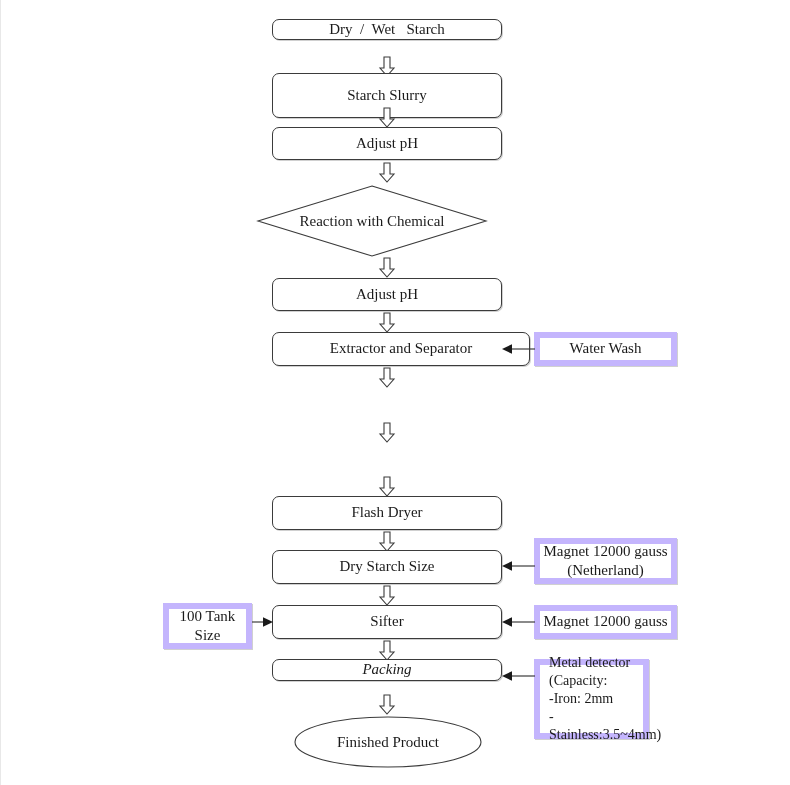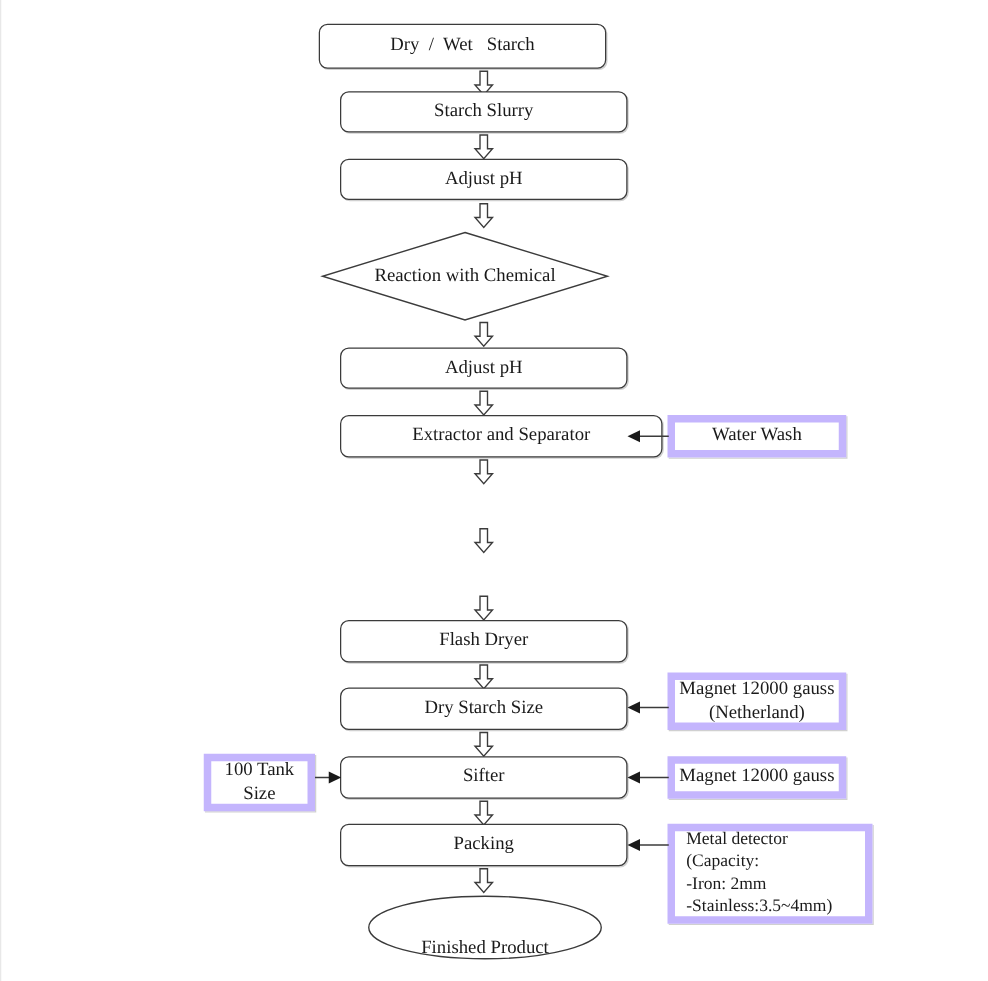--- a/index.html
+++ b/index.html
@@ -95,21 +95,21 @@
   }
   .ellipse-wrap svg {
     position: absolute;
     left: 0;
     top: 0;
     overflow: visible;
   }
   .ellipse-label {
     position: absolute;
     left: 0;
-    top: 16px;
+    top: 0;
     width: 100%;
     height: 100%;
     display: flex;
     align-items: center;
     justify-content: center;
     font-size: 15px;
     white-space: pre;
   }
 
   
@@ -125,31 +125,31 @@
     position: absolute;
     height: 14px;
   }
   .connector svg { display: block; overflow: visible; }
 </style>
 </head>
 <body>
 
 <div id="flow-canvas">
 
-  <div class="node box-main" style="left:254px; top:19px; width:230px; height:36px;">
+  <div class="node box-main" style="left:271px; top:19px; width:230px; height:21px;">
     <span>Dry  /  Wet   Starch</span>
   </div>
 
   <div class="arrow-down" style="left:378px; top:57px;">
     <svg width="16" height="20" viewBox="0 0 16 20">
       <path d="M5 0 L11 0 L11 11 L15 11 L8 19 L1 11 L5 11 Z" fill="#ffffff" stroke="#3b3b3b" stroke-width="1.1"></path>
     </svg>
   </div>
 
-  <div class="node box-main" style="left:271px; top:73px; width:230px; height:33px;">
+  <div class="node box-main" style="left:271px; top:73px; width:230px; height:45px;">
     <span>Starch Slurry</span>
   </div>
 
   <div class="arrow-down" style="left:378px; top:108px;">
     <svg width="16" height="20" viewBox="0 0 16 20">
       <path d="M5 0 L11 0 L11 11 L15 11 L8 19 L1 11 L5 11 Z" fill="#ffffff" stroke="#3b3b3b" stroke-width="1.1"></path>
     </svg>
   </div>
 
   <div class="node box-main" style="left:271px; top:127px; width:230px; height:33px;">
@@ -232,21 +232,21 @@
   <div class="node box-main" style="left:271px; top:605px; width:230px; height:34px;justify-content:center;">
     <span>Sifter</span>
   </div>
 
   <div class="arrow-down" style="left:378px; top:641px;">
     <svg width="16" height="20" viewBox="0 0 16 20">
       <path d="M5 0 L11 0 L11 11 L15 11 L8 19 L1 11 L5 11 Z" fill="#ffffff" stroke="#3b3b3b" stroke-width="1.1"></path>
     </svg>
   </div>
 
-  <div class="node box-main" style="left:271px; top:659px; width:230px; height:34px;">
+  <div class="node box-main" style="left:271px; top:659px; width:230px; height:22px;font-style:italic;">
     <span>Packing</span>
   </div>
 
   <div class="arrow-down" style="left:378px; top:695px;">
     <svg width="16" height="20" viewBox="0 0 16 20">
       <path d="M5 0 L11 0 L11 11 L15 11 L8 19 L1 11 L5 11 Z" fill="#ffffff" stroke="#3b3b3b" stroke-width="1.1"></path>
     </svg>
   </div>
 
   <div class="ellipse-wrap" style="left:293px; top:716px; width:188px; height:52px;">
@@ -280,21 +280,21 @@
   <div class="node box-side" style="left:533px; top:605px; width:143px; height:34px;">
     <span>Magnet 12000 gauss</span>
   </div>
   <div class="connector" style="left:501px; top:615px; width:33px;">
     <svg width="33" height="14" viewBox="0 0 33 14">
       <line x1="33" y1="7" x2="9" y2="7" stroke="#3b3b3b" stroke-width="1.2"></line>
       <polygon points="0,7 10,2.2 10,11.8" fill="#1a1a1a"></polygon>
     </svg>
   </div>
 
-  <div class="node box-side align-left multiline" style="left:533px; top:659px; width:164px; height:80px; font-size:14px;">
+  <div class="node box-side align-left multiline" style="left:533px; top:659px; width:115px; height:80px; font-size:14px;">
     <span>Metal detector
 (Capacity:
  -Iron: 2mm
 -Stainless:3.5~4mm)</span>
   </div>
   <div class="connector" style="left:501px; top:669px; width:33px;">
     <svg width="33" height="14" viewBox="0 0 33 14">
       <line x1="33" y1="7" x2="9" y2="7" stroke="#3b3b3b" stroke-width="1.2"></line>
       <polygon points="0,7 10,2.2 10,11.8" fill="#1a1a1a"></polygon>
     </svg>

